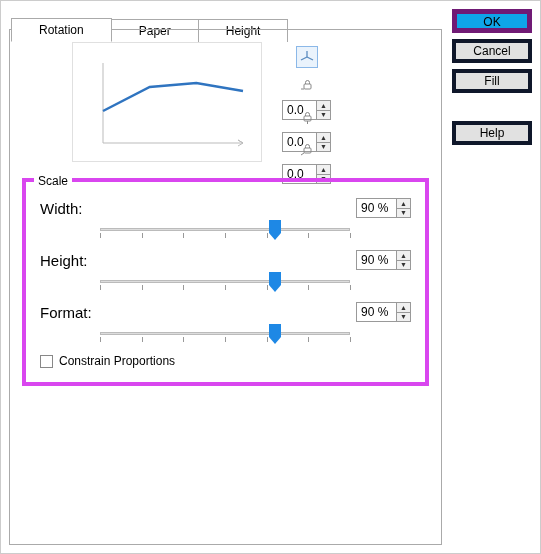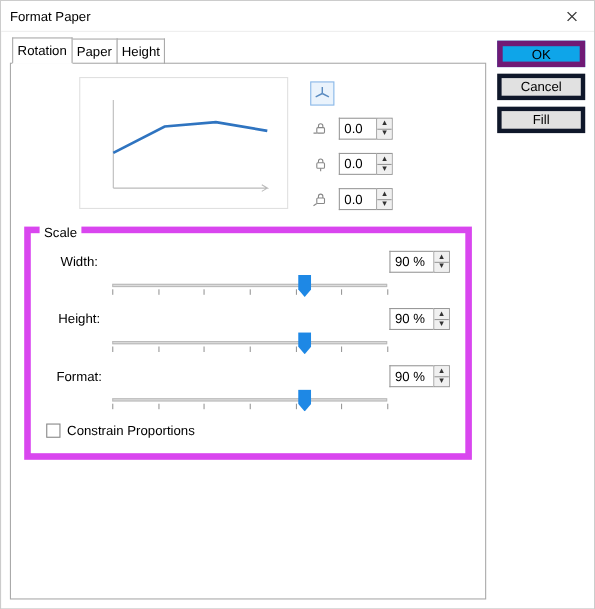--- a/index.html
+++ b/index.html
@@ -75,25 +75,25 @@
   
   .tabstrip {
     display: flex;
     height: 24px;
     align-items: flex-end;
     margin-left: 2px;
   }
   .tab {
     border: 1px solid #aaa;
     border-bottom: none;
-    padding: 4px 4px;
+    padding: 4px 27px;
     font-size: 12px;
     background: #fff;
     position: relative;
-    top: 1px;
+    top: 13px;
     cursor: pointer;
   }
   .tab.active {
     background: #fff;
     z-index: 3;
     border-bottom: 1px solid #fff;
   }
   .tab + .tab { margin-left: -1px; }
   .tabpanel {
     border: 1px solid #aaa;
@@ -120,20 +120,21 @@
     display: flex;
     flex-direction: column;
     gap: 10px;
     margin-top: 4px;
   }
   .axis-row {
     display: flex;
     align-items: center;
     gap: 8px;
     height: 22px;
+    flex-direction: column;
   }
   .axis-row .glyph {
     width: 18px;
     height: 18px;
     display: flex;
     align-items: center;
     justify-content: center;
     color: #888;
     font-size: 13px;
   }
@@ -171,42 +172,41 @@
     font-size: 7px;
     line-height: 1;
     background: #f0f0f0;
     cursor: pointer;
     color: #333;
   }
   .spin .buttons span + span { border-top: 1px solid #999; }
 
   
   .fieldset {
-    border: 6px solid #d946ef;
+    border: 4px solid #d946ef;
     margin-top: 14px;
     padding: 10px 14px 14px 14px;
     position: relative;
   }
   .fieldset .legend {
     position: absolute;
     top: -8px;
     left: 8px;
     background: #fff;
     padding: 0 4px;
     font-size: 12px;
   }
   .scale-row {
     display: flex;
     align-items: center;
     margin-top: 6px;
   }
   .scale-row .lbl {
     width: 60px;
-    font-size: 12px;
-    text-align: center;
+    font-size: 15px;
   }
   .scale-row .spin { margin-left: auto; }
   .scale-row .spin input { width: 40px; }
   .slider-wrap {
     margin: 4px 0 8px 60px;
     width: 250px;
   }
   .slider {
     position: relative;
     height: 20px;
@@ -246,29 +246,20 @@
     height: 13px;
     border: 1px solid #888;
     background: #fff;
   }
 </style>
 </head>
 <body>
 
 <div class="window">
 
-  <div class="titlebar">
-    <span class="title">Format Paper</span>
-    <div class="close">
-      <svg width="10" height="10" viewBox="0 0 10 10">
-        <line x1="1" y1="1" x2="9" y2="9" stroke="#333" stroke-width="1.2"></line>
-        <line x1="9" y1="1" x2="1" y2="9" stroke="#333" stroke-width="1.2"></line>
-      </svg>
-    </div>
-  </div>
 
   <div class="body">
     <div class="left">
 
       <div class="tabstrip">
         <div class="tab active">Rotation</div>
         <div class="tab">Paper</div>
         <div class="tab">Height</div>
       </div>
 
@@ -434,15 +425,16 @@
         </div>
 
       </div>
     </div>
 
     <div class="right">
       <button class="primary">OK</button>
       <button>Cancel</button>
       <button>Fill</button>
       <div class="gap"></div>
+      <button>Help</button>
     </div>
   </div>
 </div>
 
 </body></html>

